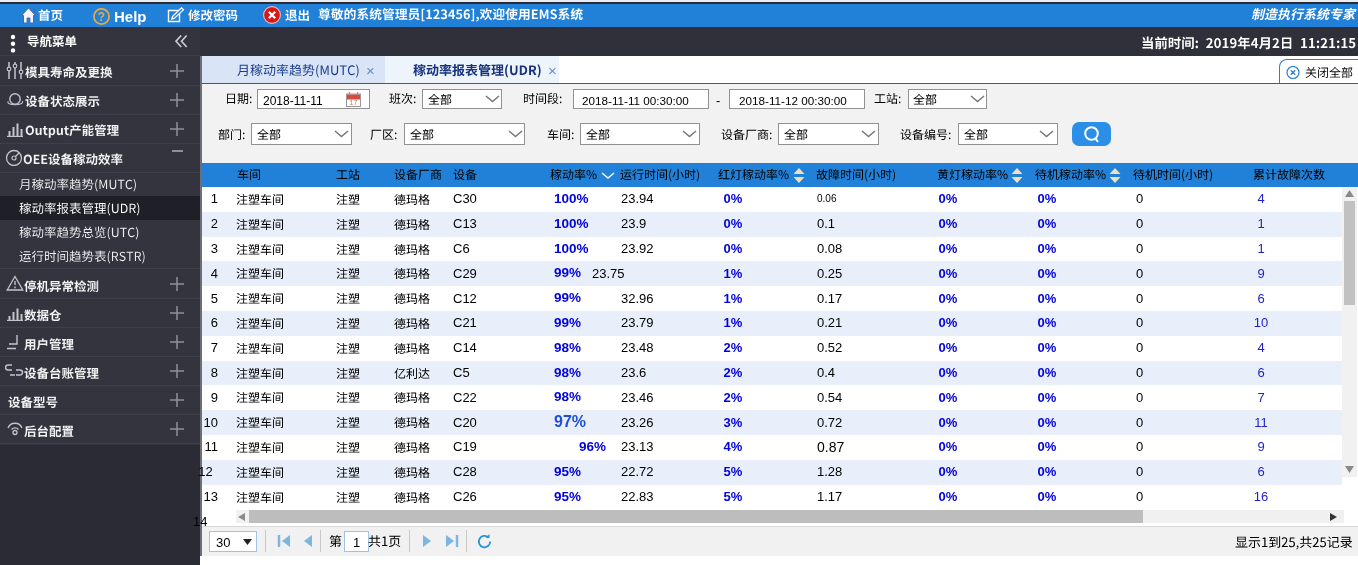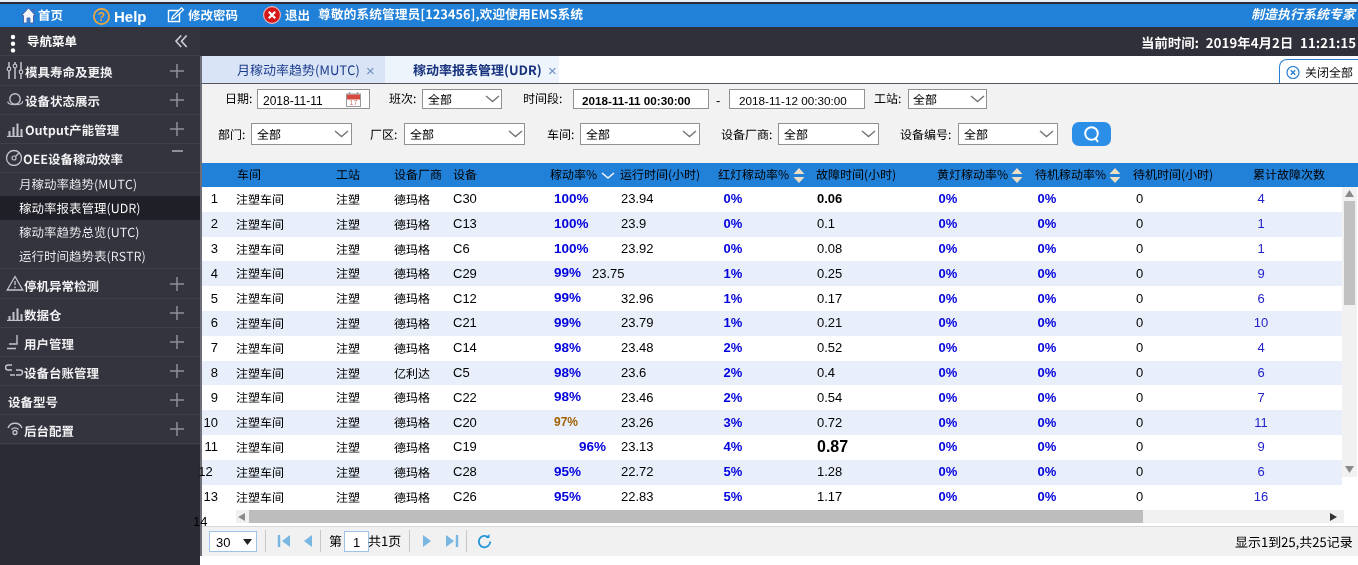--- a/index.html
+++ b/index.html
@@ -226,21 +226,21 @@
 <svg class="s" style="left:428px;top:91px" width="26" height="17" viewBox="0 -13 26 17">
     <use href="#qb" fill="#000"></use>
   </svg>
 <svg class="s" style="left:485px;top:95px;" width="15" height="8">
     <path d="M1 1l6.5 5.5L14 1" fill="none" stroke="#777" stroke-width="1.5"></path>
   </svg>
 <svg class="s" style="left:523px;top:90px" width="42" height="17" viewBox="0 -13 42 17">
     <path d="M5.7 -5.4C6.3 -4.5 7.1 -3.2 7.5 -2.5L8.3 -3C7.9 -3.7 7.1 -4.9 6.4 -5.8ZM3.9 -4.8V-2.1H1.8V-4.8ZM3.9 -5.6H1.8V-8.3H3.9ZM1 -9.1V-0.3H1.8V-1.3H4.7V-9.1ZM9.2 -10V-7.7H5.3V-6.8H9.2V-0.4C9.2 -0.2 9.1 -0.1 8.8 -0.1C8.6 -0 7.7 -0 6.7 -0.1C6.9 0.2 7 0.6 7.1 0.8C8.3 0.8 9 0.8 9.5 0.7C9.9 0.5 10.1 0.3 10.1 -0.4V-6.8H11.5V-7.7H10.1V-10Z M13.1 -7.4V1H14V-7.4ZM13.3 -9.5C13.8 -9 14.4 -8.2 14.7 -7.7L15.5 -8.2C15.2 -8.7 14.5 -9.4 14 -9.9ZM16.5 -3.5H19.4V-1.9H16.5ZM16.5 -5.9H19.4V-4.3H16.5ZM15.7 -6.6V-1.2H20.3V-6.6ZM16.2 -9.4V-8.6H22V-0.1C22 0 22 0.1 21.8 0.1C21.7 0.1 21.2 0.1 20.7 0.1C20.8 0.3 20.9 0.7 21 0.9C21.7 0.9 22.2 0.9 22.5 0.8C22.8 0.6 23 0.4 23 -0.1V-9.4Z M30.5 -9.6V-8.2C30.5 -7.3 30.3 -6.2 29.1 -5.4C29.3 -5.3 29.6 -5 29.7 -4.9C31 -5.7 31.3 -7.1 31.3 -8.2V-8.9H33V-6.6C33 -5.8 33.1 -5.5 33.9 -5.5C34.1 -5.5 34.7 -5.5 34.8 -5.5C35.1 -5.5 35.3 -5.5 35.4 -5.5C35.4 -5.7 35.4 -6 35.4 -6.2C35.2 -6.2 35 -6.2 34.8 -6.2C34.7 -6.2 34.2 -6.2 34 -6.2C33.8 -6.2 33.8 -6.3 33.8 -6.6V-9.6ZM29.6 -4.6V-3.9H30.5L30 -3.7C30.4 -2.7 30.9 -1.8 31.6 -1.1C30.8 -0.5 29.8 -0 28.7 0.2C28.9 0.4 29.1 0.8 29.2 1C30.3 0.7 31.4 0.2 32.2 -0.5C33 0.1 33.9 0.6 35 0.9C35.1 0.7 35.3 0.3 35.5 0.2C34.5 -0.1 33.6 -0.5 32.9 -1.1C33.7 -1.9 34.3 -3 34.6 -4.5L34.1 -4.7L33.9 -4.6ZM30.8 -3.9H33.6C33.3 -3 32.8 -2.2 32.2 -1.6C31.6 -2.3 31.1 -3 30.8 -3.9ZM25.4 -9V-2L24.4 -1.9L24.6 -1L25.4 -1.2V0.8H26.3V-1.3L29.2 -1.8L29.2 -2.6L26.3 -2.1V-3.9H29V-4.7H26.3V-6.3H29V-7.2H26.3V-8.5C27.3 -8.7 28.5 -9.1 29.3 -9.5L28.6 -10.2C27.9 -9.8 26.6 -9.3 25.4 -9Z M37.7 -4.7C38.1 -4.7 38.5 -5 38.5 -5.5C38.5 -6 38.1 -6.4 37.7 -6.4C37.2 -6.4 36.9 -6 36.9 -5.5C36.9 -5 37.2 -4.7 37.7 -4.7ZM37.7 0.2C38.1 0.2 38.5 -0.2 38.5 -0.7C38.5 -1.2 38.1 -1.5 37.7 -1.5C37.2 -1.5 36.9 -1.2 36.9 -0.7C36.9 -0.2 37.2 0.2 37.7 0.2Z" fill="#000"></path>
   </svg>
 <div style="position:absolute;left:573px;top:89px;width:136px;height:20px;background:#fff;border:1px solid #919191"></div>
-<div style="position:absolute;left:582px;top:92px;font-size:11.7px;color:#000;font-weight:700;line-height:18.7px;white-space:nowrap;">2018-11-11 00:30:00</div>
+<div style="position:absolute;left:582px;top:92px;font-size:11.7px;color:#000;font-weight:400;line-height:18.7px;white-space:nowrap;">2018-11-11 00:30:00</div>
 <div style="position:absolute;left:716px;top:91px;font-size:13px;color:#000;font-weight:400;line-height:20px;white-space:nowrap;">-</div>
 <div style="position:absolute;left:729px;top:89px;width:136px;height:20px;background:#fff;border:1px solid #919191"></div>
 <div style="position:absolute;left:739px;top:92px;font-size:11.7px;color:#000;font-weight:400;line-height:18.7px;white-space:nowrap;">2018-11-12 00:30:00</div>
 <svg class="s" style="left:874px;top:90px" width="30" height="17" viewBox="0 -13 30 17">
     <path d="M0.6 -0.9V0H11.4V-0.9H6.5V-7.8H10.8V-8.7H1.2V-7.8H5.5V-0.9Z M12.7 -7.8V-7H17.4V-7.8ZM13.2 -6.3C13.5 -4.9 13.7 -3.2 13.8 -2L14.5 -2.1C14.4 -3.3 14.2 -5.1 13.9 -6.4ZM14.1 -9.8C14.4 -9.2 14.8 -8.4 14.9 -7.9L15.7 -8.2C15.6 -8.7 15.2 -9.5 14.9 -10ZM16 -6.6C15.8 -5.1 15.5 -3 15.2 -1.7C14.2 -1.5 13.3 -1.3 12.6 -1.1L12.8 -0.2C14 -0.6 15.7 -1 17.3 -1.4L17.2 -2.2L15.9 -1.9C16.2 -3.2 16.6 -5 16.8 -6.4ZM17.6 -4.3V0.9H18.5V0.4H22.1V0.9H23V-4.3H20.5V-6.7H23.5V-7.6H20.5V-10.1H19.5V-4.3ZM18.5 -0.5V-3.5H22.1V-0.5Z M25.7 -4.7C26.1 -4.7 26.5 -5 26.5 -5.5C26.5 -6 26.1 -6.4 25.7 -6.4C25.2 -6.4 24.9 -6 24.9 -5.5C24.9 -5 25.2 -4.7 25.7 -4.7ZM25.7 0.2C26.1 0.2 26.5 -0.2 26.5 -0.7C26.5 -1.2 26.1 -1.5 25.7 -1.5C25.2 -1.5 24.9 -1.2 24.9 -0.7C24.9 -0.2 25.2 0.2 25.7 0.2Z" fill="#000"></path>
   </svg>
 <div style="position:absolute;left:908px;top:89px;width:79px;height:20px;background:#fff;border:1px solid #919191"></div>
 <svg class="s" style="left:913px;top:91px" width="26" height="17" viewBox="0 -13 26 17">
     <use href="#qb" fill="#000"></use>
   </svg>
@@ -361,21 +361,21 @@
 <svg class="s" style="left:336px;top:190.9px" width="26" height="17" viewBox="0 -13 26 17">
     <use href="#zs" fill="#000"></use>
   </svg>
 <svg class="s" style="left:394px;top:190.9px" width="38" height="17" viewBox="0 -13 38 17">
     <use href="#dmg" fill="#000"></use>
   </svg>
 <div style="position:absolute;left:453px;top:189.4px;font-size:13px;color:#000;font-weight:400;line-height:20px;white-space:nowrap;">C30</div>
 <div style="position:absolute;left:554px;top:188.9px;font-size:13.5px;color:#0202dd;font-weight:700;line-height:20.5px;white-space:nowrap;">100%</div>
 <div style="position:absolute;left:621px;top:189.4px;font-size:13px;color:#000;font-weight:400;line-height:20px;white-space:nowrap;">23.94</div>
 <div style="position:absolute;left:710px;top:189.4px;font-size:13px;color:#0202dd;font-weight:700;line-height:20px;white-space:nowrap;width:46px;text-align:center;">0%</div>
-<div style="position:absolute;left:817px;top:189.4px;font-size:13px;color:#000;font-weight:700;line-height:20px;white-space:nowrap;">0.06</div>
+<div style="position:absolute;left:817px;top:189.4px;font-size:10px;color:#000;font-weight:400;line-height:20px;white-space:nowrap;">0.06</div>
 <div style="position:absolute;left:925px;top:189.4px;font-size:13px;color:#0202dd;font-weight:700;line-height:20px;white-space:nowrap;width:46px;text-align:center;">0%</div>
 <div style="position:absolute;left:1024px;top:189.4px;font-size:13px;color:#0202dd;font-weight:700;line-height:20px;white-space:nowrap;width:46px;text-align:center;">0%</div>
 <div style="position:absolute;left:1136px;top:189.4px;font-size:13px;color:#000;font-weight:400;line-height:20px;white-space:nowrap;">0</div>
 <div style="position:absolute;left:1236px;top:189.4px;font-size:13px;color:#2222cc;font-weight:400;line-height:20px;white-space:nowrap;width:50px;text-align:center;">4</div>
 <div style="position:absolute;left:202px;top:211.8px;width:1140px;height:24.8px;background:#e9effa"></div>
 <div style="position:absolute;left:193px;top:214.20000000000002px;font-size:13px;color:#000;font-weight:400;line-height:20px;white-space:nowrap;width:25px;text-align:right;">2</div>
 <svg class="s" style="left:236px;top:215.70000000000002px" width="50" height="17" viewBox="0 -13 50 17">
     <use href="#zcj" fill="#000"></use>
   </svg>
 <svg class="s" style="left:336px;top:215.70000000000002px" width="26" height="17" viewBox="0 -13 26 17">
@@ -534,21 +534,21 @@
 <svg class="s" style="left:236px;top:414.1px" width="50" height="17" viewBox="0 -13 50 17">
     <use href="#zcj" fill="#000"></use>
   </svg>
 <svg class="s" style="left:336px;top:414.1px" width="26" height="17" viewBox="0 -13 26 17">
     <use href="#zs" fill="#000"></use>
   </svg>
 <svg class="s" style="left:394px;top:414.1px" width="38" height="17" viewBox="0 -13 38 17">
     <use href="#dmg" fill="#000"></use>
   </svg>
 <div style="position:absolute;left:453px;top:412.6px;font-size:13px;color:#000;font-weight:400;line-height:20px;white-space:nowrap;">C20</div>
-<div style="position:absolute;left:554px;top:412.1px;font-size:12px;color:#a16207;font-weight:700;line-height:20.5px;white-space:nowrap;">97%</div>
+<div style="position:absolute;left:554px;top:412.1px;font-size:16px;color:#1d4ed8;font-weight:700;line-height:20.5px;white-space:nowrap;">97%</div>
 <div style="position:absolute;left:621px;top:412.6px;font-size:13px;color:#000;font-weight:400;line-height:20px;white-space:nowrap;">23.26</div>
 <div style="position:absolute;left:710px;top:412.6px;font-size:13px;color:#0202dd;font-weight:700;line-height:20px;white-space:nowrap;width:46px;text-align:center;">3%</div>
 <div style="position:absolute;left:817px;top:412.6px;font-size:13px;color:#000;font-weight:400;line-height:20px;white-space:nowrap;">0.72</div>
 <div style="position:absolute;left:925px;top:412.6px;font-size:13px;color:#0202dd;font-weight:700;line-height:20px;white-space:nowrap;width:46px;text-align:center;">0%</div>
 <div style="position:absolute;left:1024px;top:412.6px;font-size:13px;color:#0202dd;font-weight:700;line-height:20px;white-space:nowrap;width:46px;text-align:center;">0%</div>
 <div style="position:absolute;left:1136px;top:412.6px;font-size:13px;color:#000;font-weight:400;line-height:20px;white-space:nowrap;">0</div>
 <div style="position:absolute;left:1236px;top:412.6px;font-size:13px;color:#2222cc;font-weight:400;line-height:20px;white-space:nowrap;width:50px;text-align:center;">11</div>
 <div style="position:absolute;left:193px;top:437.4px;font-size:13px;color:#000;font-weight:400;line-height:20px;white-space:nowrap;width:25px;text-align:right;">11</div>
 <svg class="s" style="left:236px;top:438.9px" width="50" height="17" viewBox="0 -13 50 17">
     <use href="#zcj" fill="#000"></use>
@@ -556,21 +556,21 @@
 <svg class="s" style="left:336px;top:438.9px" width="26" height="17" viewBox="0 -13 26 17">
     <use href="#zs" fill="#000"></use>
   </svg>
 <svg class="s" style="left:394px;top:438.9px" width="38" height="17" viewBox="0 -13 38 17">
     <use href="#dmg" fill="#000"></use>
   </svg>
 <div style="position:absolute;left:453px;top:437.4px;font-size:13px;color:#000;font-weight:400;line-height:20px;white-space:nowrap;">C19</div>
 <div style="position:absolute;left:554px;top:436.9px;font-size:13.5px;color:#0202dd;font-weight:700;line-height:20.5px;white-space:nowrap;margin-left:25px;">96%</div>
 <div style="position:absolute;left:621px;top:437.4px;font-size:13px;color:#000;font-weight:400;line-height:20px;white-space:nowrap;">23.13</div>
 <div style="position:absolute;left:710px;top:437.4px;font-size:13px;color:#0202dd;font-weight:700;line-height:20px;white-space:nowrap;width:46px;text-align:center;">4%</div>
-<div style="position:absolute;left:817px;top:437.4px;font-size:16px;color:#000;font-weight:700;line-height:20px;white-space:nowrap;">0.87</div>
+<div style="position:absolute;left:817px;top:437.4px;font-size:14px;color:#000;font-weight:400;line-height:20px;white-space:nowrap;">0.87</div>
 <div style="position:absolute;left:925px;top:437.4px;font-size:13px;color:#0202dd;font-weight:700;line-height:20px;white-space:nowrap;width:46px;text-align:center;">0%</div>
 <div style="position:absolute;left:1024px;top:437.4px;font-size:13px;color:#0202dd;font-weight:700;line-height:20px;white-space:nowrap;width:46px;text-align:center;">0%</div>
 <div style="position:absolute;left:1136px;top:437.4px;font-size:13px;color:#000;font-weight:400;line-height:20px;white-space:nowrap;">0</div>
 <div style="position:absolute;left:1236px;top:437.4px;font-size:13px;color:#2222cc;font-weight:400;line-height:20px;white-space:nowrap;width:50px;text-align:center;">9</div>
 <div style="position:absolute;left:202px;top:459.8px;width:1140px;height:24.8px;background:#e9effa"></div>
 <div style="position:absolute;left:193px;top:462.2px;font-size:13px;color:#000;font-weight:400;line-height:20px;white-space:nowrap;width:25px;text-align:center;">12</div>
 <svg class="s" style="left:236px;top:463.7px" width="50" height="17" viewBox="0 -13 50 17">
     <use href="#zcj" fill="#000"></use>
   </svg>
 <svg class="s" style="left:336px;top:463.7px" width="26" height="17" viewBox="0 -13 26 17">

